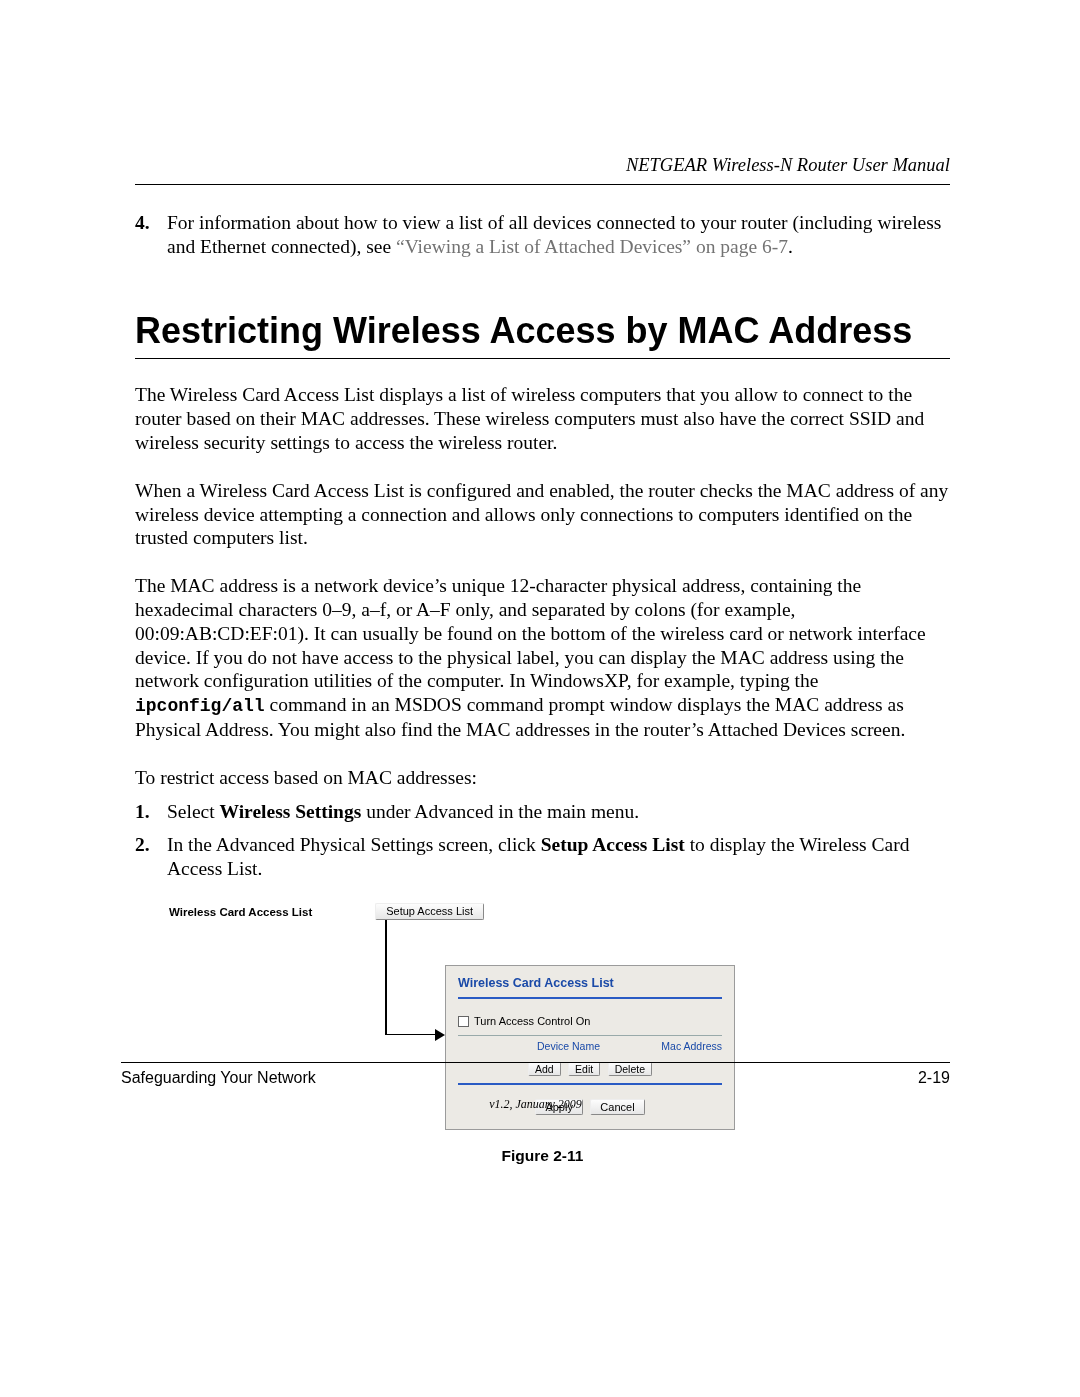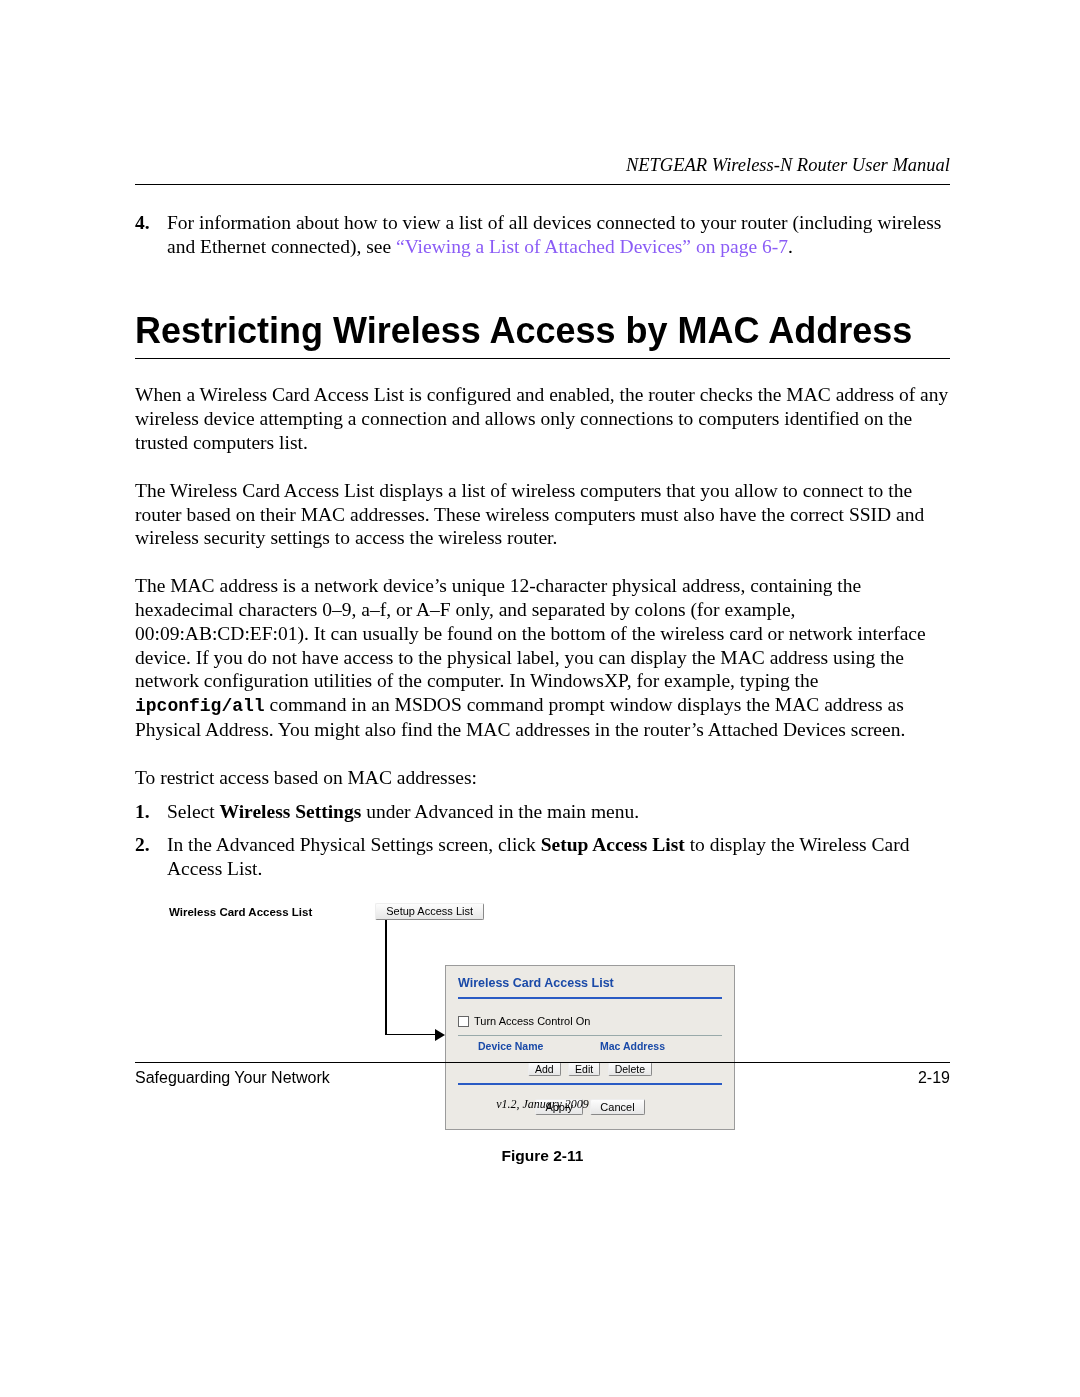--- a/index.html
+++ b/index.html
@@ -42,21 +42,21 @@
   }
   .step-num {
     font-weight: bold;
     width: 32px;
     flex: 0 0 32px;
   }
   .step-body {
     flex: 1;
   }
   .xref {
-    color: #8b5cf6;
+    color: #737373;
   }
   .section-heading {
     font-family: Arial, Helvetica, sans-serif;
     font-weight: bold;
     font-size: 36px;
     margin-top: 50px;
     margin-bottom: 6px;
   }
   .para {
     margin-top: 24px;
@@ -138,21 +138,21 @@
     margin-bottom: 6px;
   }
   .dlg-hr1 { border:none; border-top:2px solid #2a5bc4; margin:0 0 16px; }
   .dlg-hr2 { border:none; border-top:1px solid #9aa; margin:6px 0 4px; }
   .dlg-hr3 { border:none; border-top:2px solid #2a5bc4; margin:4px 0 8px; }
   .dlg-checkbox-row { font-size:11px; font-weight:normal; display:flex; align-items:center; gap:5px; margin-bottom:2px;}
   .chk {
     width:11px; height:11px; background:#fff; border:1px solid #666; box-sizing:border-box;
   }
   .dlg-table {
-    display:flex; font-size:10.5px; color:#1a4aa8; font-weight:bold; text-align:left;
+    display:flex; font-size:10.5px; color:#1a4aa8; font-weight:normal; text-align:right;
     margin-top:4px;
   }
   .dlg-table .col1 { width:20px; }
   .dlg-table .col2 { flex:1; }
   .dlg-table .col3 { flex:1; }
   .small-btn-row { text-align:center; margin-top:3px; }
   .small-btn {
     font-size:10.5px; padding:0 6px;
     background: linear-gradient(#fdfdfd,#e6e6e6);
     border:1px solid #888; border-top-color:#eee; border-left-color:#eee;
@@ -165,21 +165,21 @@
     font-family: Arial, Helvetica, sans-serif;
     font-weight: bold;
     font-size: 15.5px;
     margin-top: 14px;
     margin-bottom: 24px;
     text-align: center;
   }
 
   .footer-block {
     position: absolute;
-    left: 135px;
+    left: 121px;
     right: 130px;
     bottom: 285px;
   }
   .footer-row {
     display:flex; justify-content:space-between;
     font-family: Arial, Helvetica, sans-serif;
     font-size: 16px;
     margin-top: 6px;
   }
   .version-row {
@@ -201,23 +201,23 @@
     <div class="step">
       <div class="step-num">4.</div>
       <div class="step-body">
         <span>For information about how to view a list of all devices connected to your router (including wireless and Ethernet connected), see </span><span class="xref">“Viewing a List of Attached Devices” on page 6-7</span><span>.</span>
       </div>
     </div>
 
     <div class="section-heading">Restricting Wireless Access by MAC Address</div>
     <hr class="rule">
 
+    <div class="para">The Wireless Card Access List displays a list of wireless computers that you allow to connect to the router based on their MAC addresses. These wireless computers must also have the correct SSID and wireless security settings to access the wireless router.</div>
+
     <div class="para">When a Wireless Card Access List is configured and enabled, the router checks the MAC address of any wireless device attempting a connection and allows only connections to computers identified on the trusted computers list.</div>
-
-    <div class="para">The Wireless Card Access List displays a list of wireless computers that you allow to connect to the router based on their MAC addresses. These wireless computers must also have the correct SSID and wireless security settings to access the wireless router.</div>
 
     <div class="para">
       <span>The MAC address is a network device’s unique 12-character physical address, containing the hexadecimal characters 0–9, a–f, or A–F only, and separated by colons (for example, 00:09:AB:CD:EF:01). It can usually be found on the bottom of the wireless card or network interface device. If you do not have access to the physical label, you can display the MAC address using the network configuration utilities of the computer. In WindowsXP, for example, typing the </span><span class="mono">ipconfig/all</span><span> command in an MSDOS command prompt window displays the MAC address as Physical Address. You might also find the MAC addresses in the router’s Attached Devices screen.</span>
     </div>
 
     <div class="para">To restrict access based on MAC addresses:</div>
 
     <div class="step" style="margin-top:10px;">
       <div class="step-num">1.</div>
       <div class="step-body">

